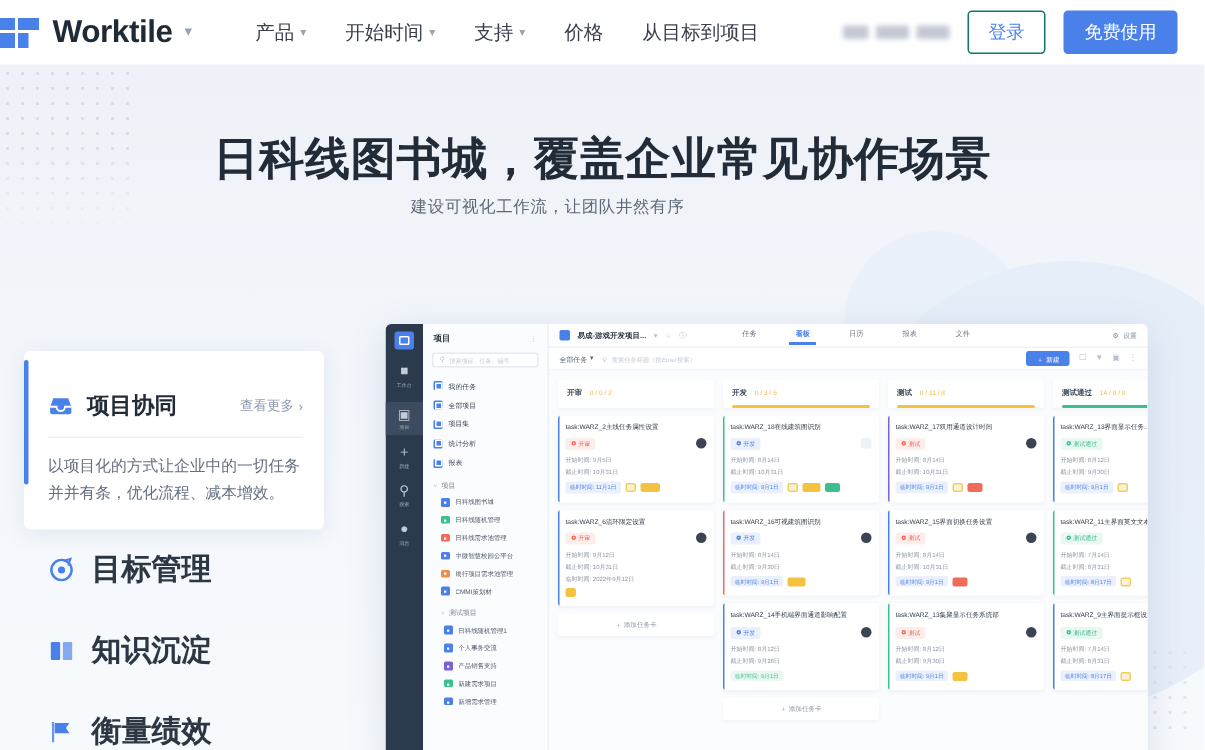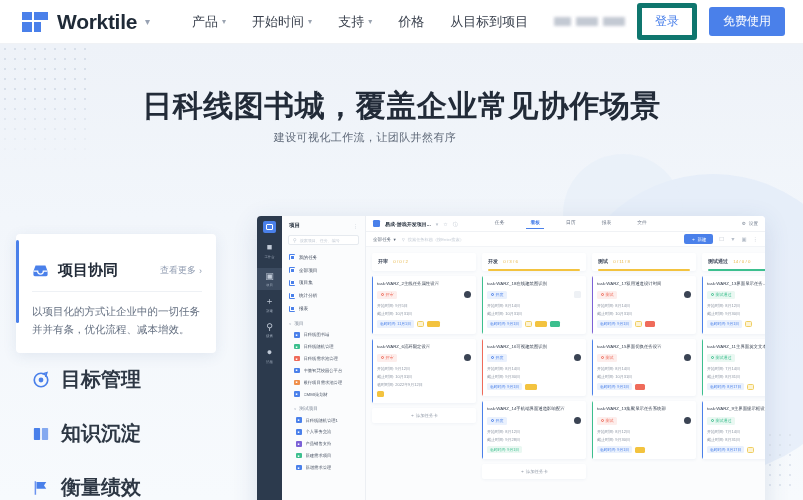--- a/index.html
+++ b/index.html
@@ -9,21 +9,21 @@
     background: #ffffff;
   }
   .page { position: relative; width: 803px; height: 500px; overflow: hidden; }
 
   
   .header {
     position: absolute; top: 0; left: 0; width: 803px; height: 44px;
     background: #ffffff; display: flex; align-items: center;
     border-bottom: 1px solid #f0f2f5; z-index: 40;
   }
-  .brand { display: flex; align-items: center; margin-left: 22px; }
+  .brand { display: flex; align-items: center; }
   .logo-mark { width: 26px; height: 20px; position: relative; }
   .logo-mark i { position: absolute; background: #4a80ea; display: block; }
   .lm1 { left: 0; top: 0; width: 10px; height: 8px; }
   .lm2 { left: 12px; top: 0; width: 14px; height: 8px; }
   .lm3 { left: 0; top: 10px; width: 10px; height: 10px; }
   .lm4 { left: 12px; top: 10px; width: 7px; height: 10px; }
   .brand-name {
     margin-left: 9px; font-size: 21px; font-weight: 700;
     color: #1f2a37; letter-spacing: -0.3px;
   }
@@ -42,21 +42,21 @@
   }
   .phone-blur {
     display: flex; gap: 5px; align-items: center;
   }
   .phone-blur span {
     display: block; height: 9px; background: #b9c0cc; border-radius: 1px;
     filter: blur(1.6px); opacity: .85;
   }
   .pb1 { width: 17px; } .pb2 { width: 22px; } .pb3 { width: 22px; }
   .btn-login {
-    font-size: 12px; color: #4a80ea; border: 5px solid #0f766e;
+    font-size: 12px; color: #4a80ea; border: 1px solid #0f766e;
     background: #fff; border-radius: 3px; padding: 5px 13px; cursor: pointer;
   }
   .btn-free {
     font-size: 12px; color: #fff; background: #4a80ea; border: none;
     border-radius: 3px; padding: 6px 14px; cursor: pointer;
   }
 
   
   .hero {
     position: absolute; top: 44px; left: 0; width: 803px; height: 456px;

